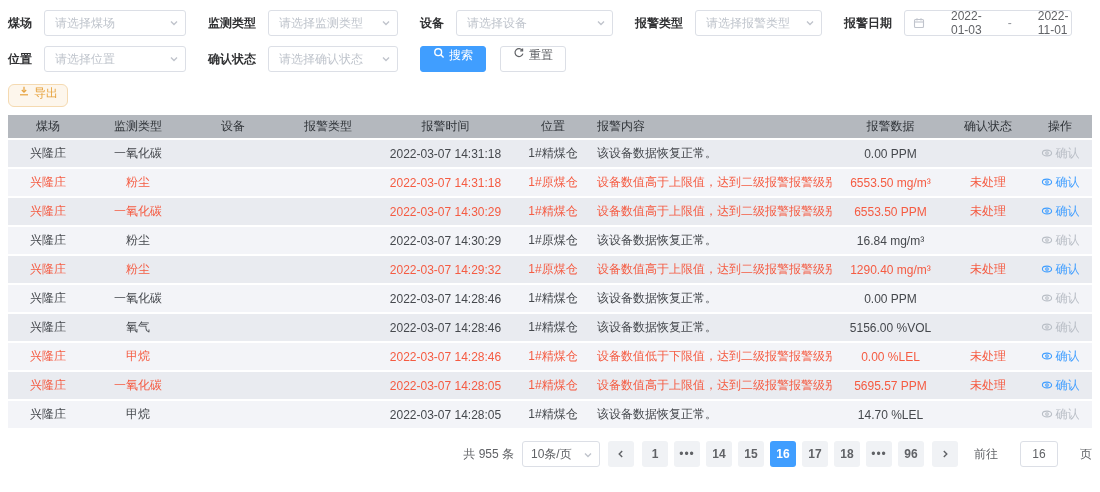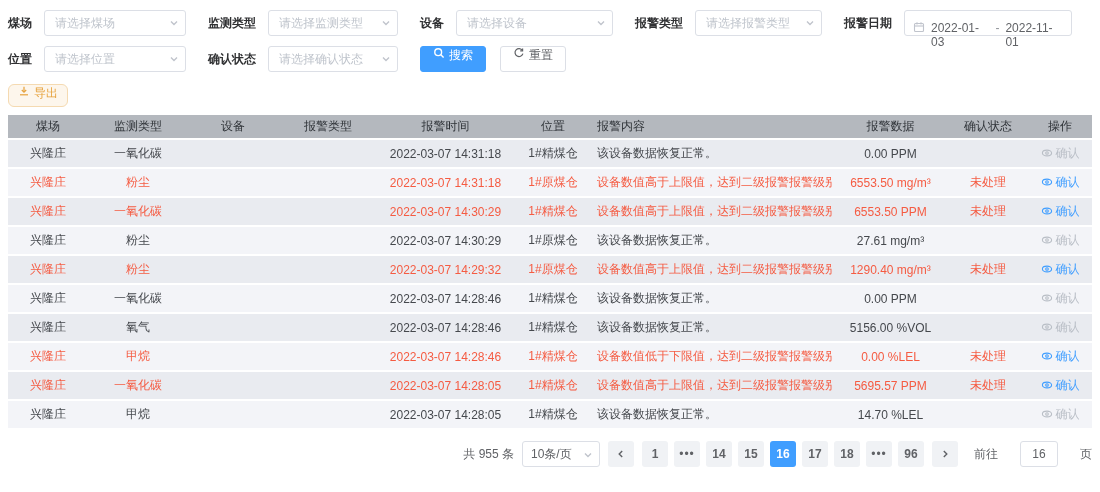--- a/index.html
+++ b/index.html
@@ -11,22 +11,22 @@
   .filter-row { display:flex; align-items:center; height:26px; margin-top:10px; }
   .f-group { display:flex; align-items:center; margin-right:22px; }
   .f-label { font-weight:700; color:#303133; margin-right:12px; white-space:nowrap; }
   .select-box { position:relative; height:26px; background:#fff; }
   .select-box input { width:100%; height:26px; border:1px solid #dcdfe6; border-radius:3px;
     padding:0 22px 0 10px; font-size:12px; color:#606266; outline:none;
     font-family:"Liberation Sans","DejaVu Sans",sans-serif; }
   .select-box input::placeholder { color:#bfc4cc; }
   .select-box .chev { position:absolute; right:6px; top:7px; color:#c0c4cc; }
   .w142 { width:142px; } .w130 { width:130px; } .w157 { width:157px; } .w127 { width:127px; }
-  .date-box { display:flex; width:168px; height:26px; border:1px solid #dcdfe6;
-    border-radius:3px; background:#fff; padding:10px 8px; color:#606266; }
+  .date-box { display:flex; align-items:center; width:168px; height:26px; border:1px solid #dcdfe6;
+    border-radius:3px; background:#fff; padding:0 8px; color:#606266;gap:20px; }
   .date-box .cal { color:#c0c4cc; margin-right:6px; flex:0 0 auto; }
   .date-box .sep { color:#909399; margin:0 6px; }
   .btn { display:inline-flex; gap:4px; height:26px; padding:0 12px;
     border-radius:3px; border:1px solid transparent; font-size:12px; cursor:pointer;
     font-family:inherit; }
   .btn-search { background:var(--primary,#409eff); color:#fff; border-color:var(--primary,#409eff); }
   .btn-reset { background:#fff; color:#606266; border-color:#dcdfe6; margin-left:14px; }
 
   
   .toolbar { margin-top:12px; }
@@ -283,21 +283,21 @@
       </td>
     </tr>
         <tr>
       <td>兴隆庄</td>
       <td>粉尘</td>
       <td></td>
       <td></td>
       <td>2022-03-07 14:30:29</td>
       <td>1#原煤仓</td>
       <td class="left">该设备数据恢复正常。</td>
-      <td>27.61 mg/m³</td>
+      <td>16.84 mg/m³</td>
       <td></td>
       <td>
         <button class="confirm-btn">
           <span>
                 <svg width="12" height="12" viewBox="0 0 12 12" fill="none" stroke="currentColor" stroke-width="1.1">
                   <ellipse cx="6" cy="6" rx="4.6" ry="2.9"></ellipse>
                   <circle cx="6" cy="6" r="1.3"></circle>
                 </svg>
               </span>
           <span>确认</span>

